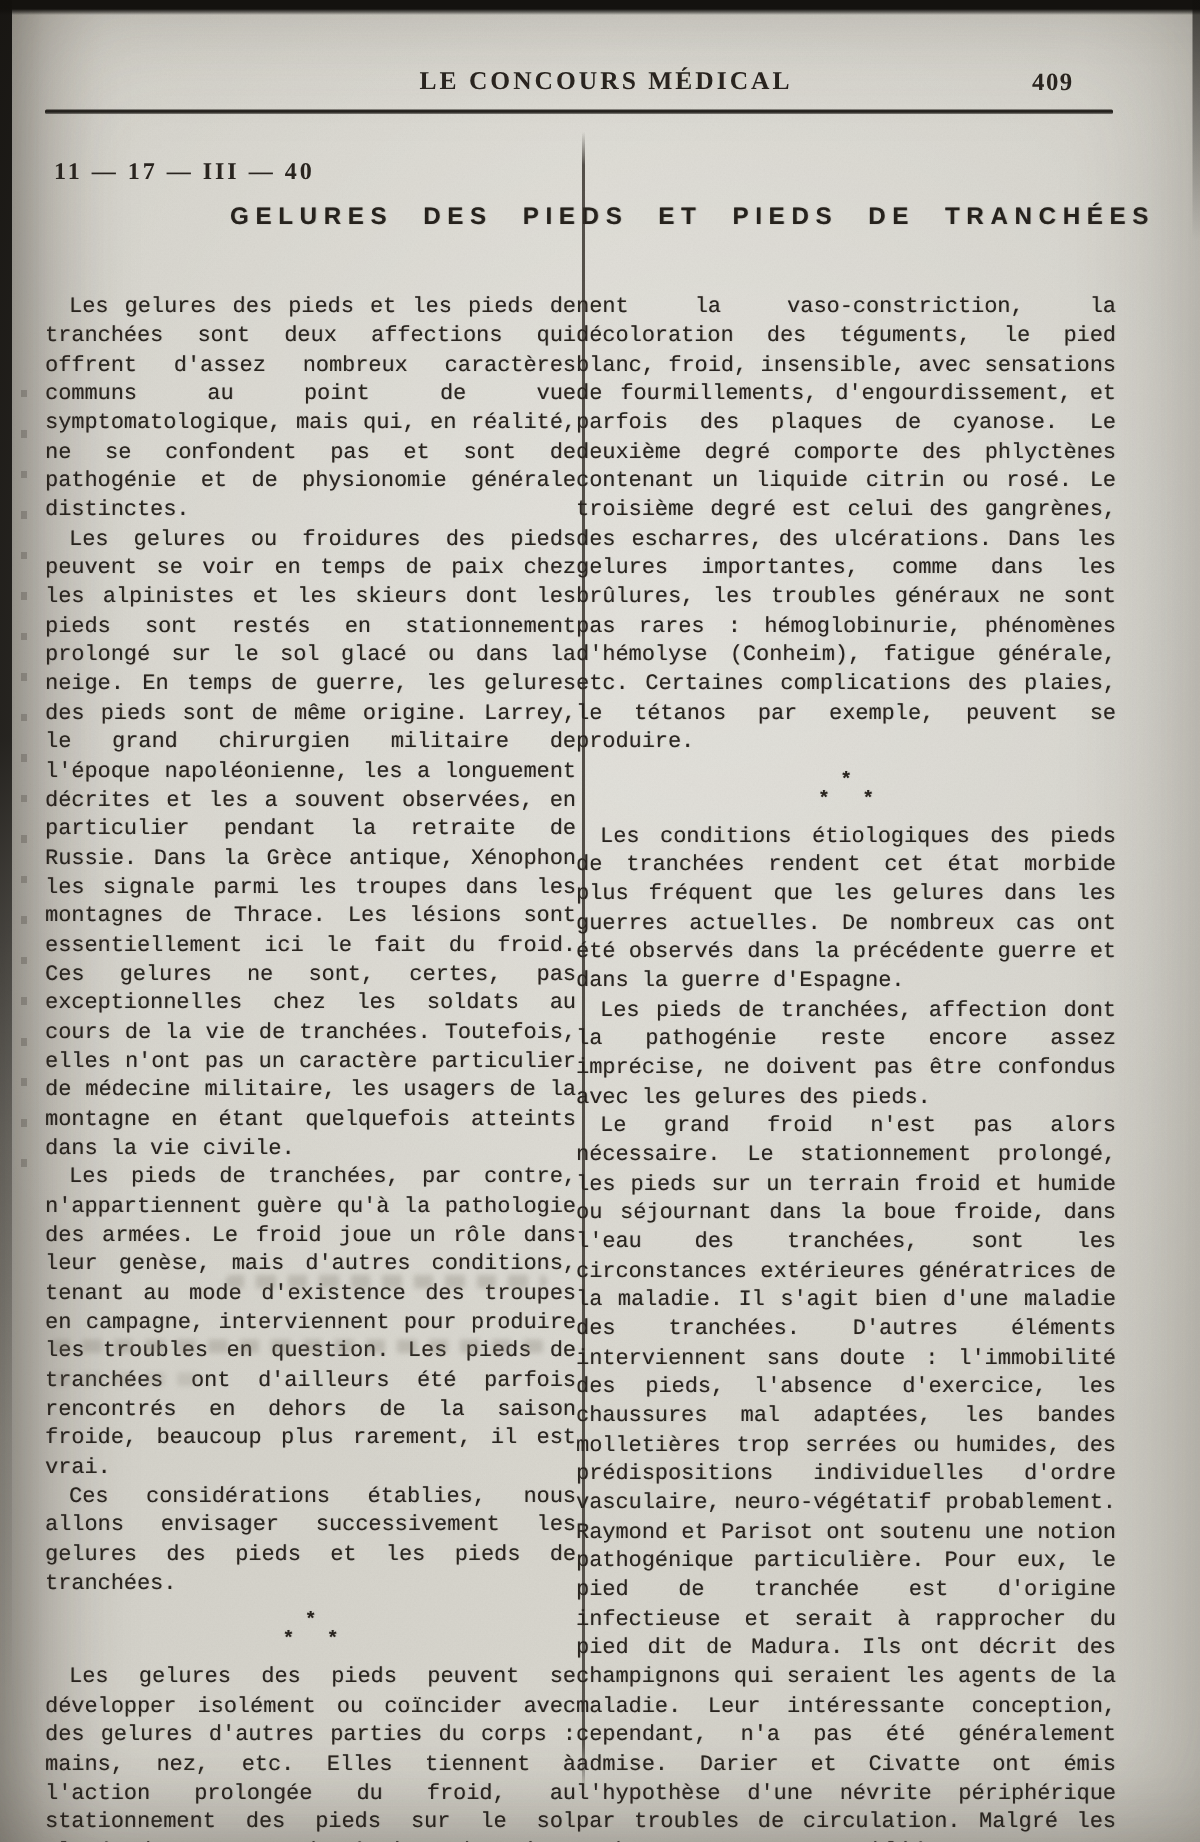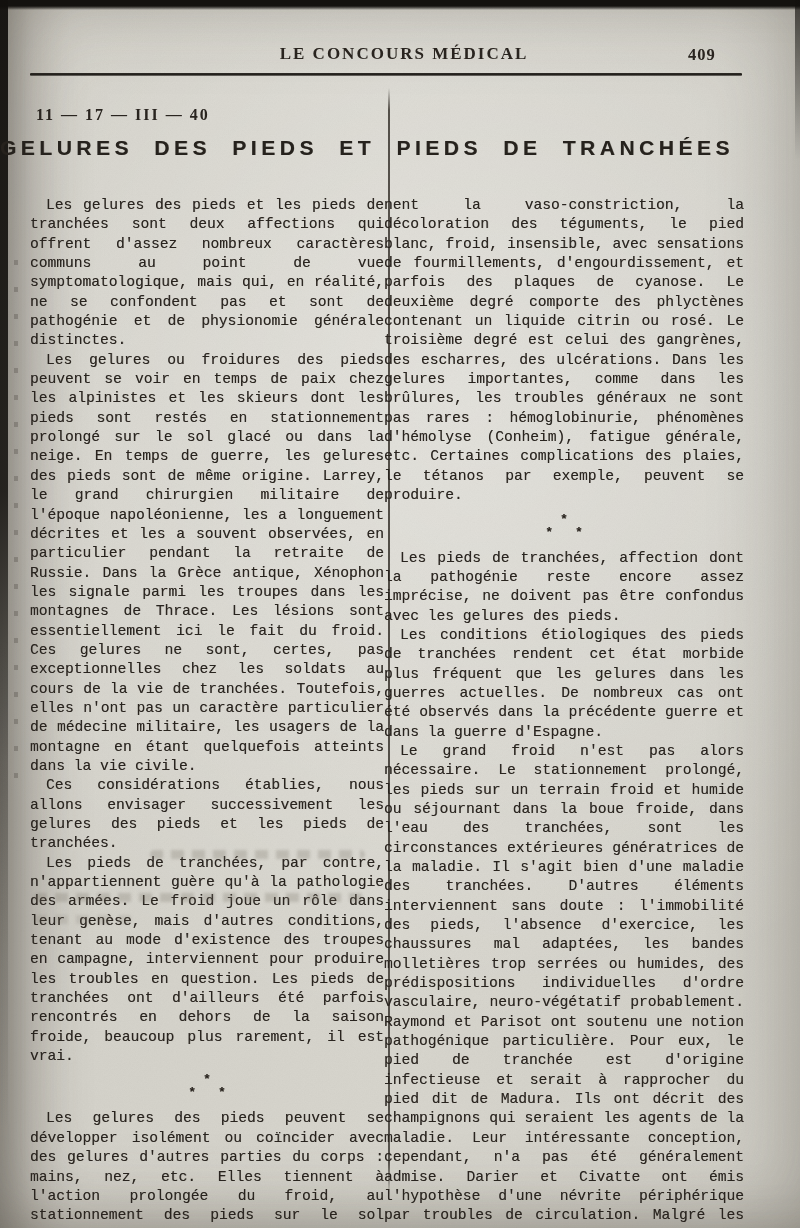--- a/index.html
+++ b/index.html
@@ -21,22 +21,22 @@
     background:linear-gradient(180deg,rgba(18,16,13,.7),rgba(18,16,13,0));}
 
   .running-header{position:absolute;left:0;top:44px;width:800px;height:24px;font-weight:bold;font-size:16px;letter-spacing:.5px;}
   .issue-ref{position:absolute;left:36px;top:18px;letter-spacing:2px;margin-top:44px;}
   .journal-title{position:absolute;left:380px;top:0;transform:translateX(-50%);font-size:17px;letter-spacing:2px;white-space:nowrap;margin-left:24px;}
   .page-number{position:absolute;left:688px;top:1px;font-size:16.5px;letter-spacing:1px;}
   .header-rule{position:absolute;left:30px;top:73px;width:712px;height:3px;
     background:linear-gradient(180deg,rgba(30,27,23,.9) 0,#221f1b 55%,rgba(30,27,23,.45) 100%);
     border-radius:1px;}
 
-  .article-title{position:absolute;left:0;top:136px;width:770px;text-align:left;
-    font-family:"Liberation Sans","DejaVu Sans",sans-serif;font-weight:bold;font-size:21px;
+  .article-title{position:absolute;left:0;top:136px;width:770px;text-align:right;
+    font-family:"Liberation Sans","DejaVu Sans",sans-serif;font-weight:bold;font-size:16px;
     letter-spacing:4.5px;word-spacing:11px;white-space:nowrap;color:#26221d;
     text-shadow:.4px .4px .6px rgba(40,35,28,.45);}
 
   .column-divider{position:absolute;left:388px;top:88px;width:2px;height:1108px;
     background:linear-gradient(180deg,rgba(45,40,34,0) 0,rgba(45,40,34,.78) 2%,rgba(50,45,38,.82) 50%,rgba(45,40,34,.75) 97%,rgba(45,40,34,0) 100%);}
 
   .col{position:absolute;top:196px;font-size:14.6px;line-height:19.35px;text-align:justify;
     text-shadow:.3px .3px .5px rgba(48,42,35,.45);font-family:Liberation Mono, monospace;}
   .col-left{left:30px;width:354px;}
   .col-right{left:384px;width:360px;}
@@ -73,37 +73,37 @@
   </div>
   <div class="header-rule"></div>
 
   <div class="article-title">GELURES DES PIEDS ET PIEDS DE TRANCHÉES</div>
 
   <div class="column-divider"></div>
 
   <div class="col col-left">
     <p>Les gelures des pieds et les pieds de tranchées sont deux affections qui offrent d'assez nombreux caractères communs au point de vue symptomatologique, mais qui, en réalité, ne se confondent pas et sont de pathogénie et de physionomie générale distinctes.</p>
     <p>Les gelures ou froidures des pieds peuvent se voir en temps de paix chez les alpinistes et les skieurs dont les pieds sont restés en stationnement prolongé sur le sol glacé ou dans la neige. En temps de guerre, les gelures des pieds sont de même origine. Larrey, le grand chirurgien militaire de l'époque napoléonienne, les a longuement décrites et les a souvent observées, en particulier pendant la retraite de Russie. Dans la Grèce antique, Xénophon les signale parmi les troupes dans les montagnes de Thrace. Les lésions sont essentiellement ici le fait du froid. Ces gelures ne sont, certes, pas exceptionnelles chez les soldats au cours de la vie de tranchées. Toutefois, elles n'ont pas un caractère particulier de médecine militaire, les usagers de la montagne en étant quelquefois atteints dans la vie civile.</p>
+    <p>Les pieds de tranchées, par contre, n'appartiennent guère qu'à la pathologie des armées. Le froid joue un rôle dans leur genèse, mais d'autres conditions, tenant au mode d'existence des troupes en campagne, interviennent pour produire les troubles en question. Les pieds de tranchées ont d'ailleurs été parfois rencontrés en dehors de la saison froide, beaucoup plus rarement, il est vrai.</p>
     <p>Ces considérations établies, nous allons envisager successivement les gelures des pieds et les pieds de tranchées.</p>
-    <p>Les pieds de tranchées, par contre, n'appartiennent guère qu'à la pathologie des armées. Le froid joue un rôle dans leur genèse, mais d'autres conditions, tenant au mode d'existence des troupes en campagne, interviennent pour produire les troubles en question. Les pieds de tranchées ont d'ailleurs été parfois rencontrés en dehors de la saison froide, beaucoup plus rarement, il est vrai.</p>
     <div class="asterism">
       <div class="ast-top">*</div>
       <div class="ast-bottom">* *</div>
     </div>
     <p>Les gelures des pieds peuvent se développer isolément ou coïncider avec des gelures d'autres parties du corps : mains, nez, etc. Elles tiennent à l'action prolongée du froid, au stationnement des pieds sur le sol glacé, dans une couche épaisse de neige. Mises en parallèle avec les brûlures, elles ont des caractères qui leur sont propres. Tandis que dans la brûlure, l'effet nocif est rapide, les lésions vite constituées, sans diffusion ultérieure, dans la gelure, les lésions se constituent et se localisent plus lentement et peuvent encore progresser quelque temps alors même que le membre est soustrait à l'action du froid.</p>
   </div>
 
   <div class="col col-right">
     <p class="cont">nent la vaso-constriction, la décoloration des téguments, le pied blanc, froid, insensible, avec sensations de fourmillements, d'engourdissement, et parfois des plaques de cyanose. Le deuxième degré comporte des phlyctènes contenant un liquide citrin ou rosé. Le troisième degré est celui des gangrènes, des escharres, des ulcérations. Dans les gelures importantes, comme dans les brûlures, les troubles généraux ne sont pas rares : hémoglobinurie, phénomènes d'hémolyse (Conheim), fatigue générale, etc. Certaines complications des plaies, le tétanos par exemple, peuvent se produire.</p>
     <div class="asterism">
       <div class="ast-top">*</div>
       <div class="ast-bottom">* *</div>
     </div>
+    <p>Les conditions étiologiques des pieds de tranchées rendent cet état morbide plus fréquent que les gelures dans les guerres actuelles. De nombreux cas ont été observés dans la précédente guerre et dans la guerre d'Espagne.</p>
     <p>Les pieds de tranchées, affection dont la pathogénie reste encore assez imprécise, ne doivent pas être confondus avec les gelures des pieds.</p>
-    <p>Les conditions étiologiques des pieds de tranchées rendent cet état morbide plus fréquent que les gelures dans les guerres actuelles. De nombreux cas ont été observés dans la précédente guerre et dans la guerre d'Espagne.</p>
     <p>Le grand froid n'est pas alors nécessaire. Le stationnement prolongé, les pieds sur un terrain froid et humide ou séjournant dans la boue froide, dans l'eau des tranchées, sont les circonstances extérieures génératrices de la maladie. Il s'agit bien d'une maladie des tranchées. D'autres éléments interviennent sans doute : l'immobilité des pieds, l'absence d'exercice, les chaussures mal adaptées, les bandes molletières trop serrées ou humides, des prédispositions individuelles d'ordre vasculaire, neuro-végétatif probablement. Raymond et Parisot ont soutenu une notion pathogénique particulière. Pour eux, le pied de tranchée est d'origine infectieuse et serait à rapprocher du pied dit de Madura. Ils ont décrit des champignons qui seraient les agents de la maladie. Leur intéressante conception, cependant, n'a pas été généralement admise. Darier et Civatte ont émis l'hypothèse d'une névrite périphérique par troubles de circulation. Malgré les nombreux travaux publiés sur cette question (Jacob, Castellani, Quénu, Charrier, Forgue, Témoin, Leriche, Darier et Civatte), la pathogénie des pieds de tranchées n'est pas complètement élucidée. Bien établis sont le rôle du froid et surtout de l'humidité, de l'eau des tranchées.</p>
     <p>La symptomatologie des pieds de tranchées est voisine de celle des pieds gelés, dont elle se distingue plutôt par des nuances. Les mêmes</p>
   </div>
 
   <div class="smudge smudge-1"></div>
   <div class="smudge smudge-2"></div>
   <div class="smudge smudge-3"></div>
   <div class="margin-artifacts"></div>
 
   <svg class="grain" xmlns="http://www.w3.org/2000/svg">

